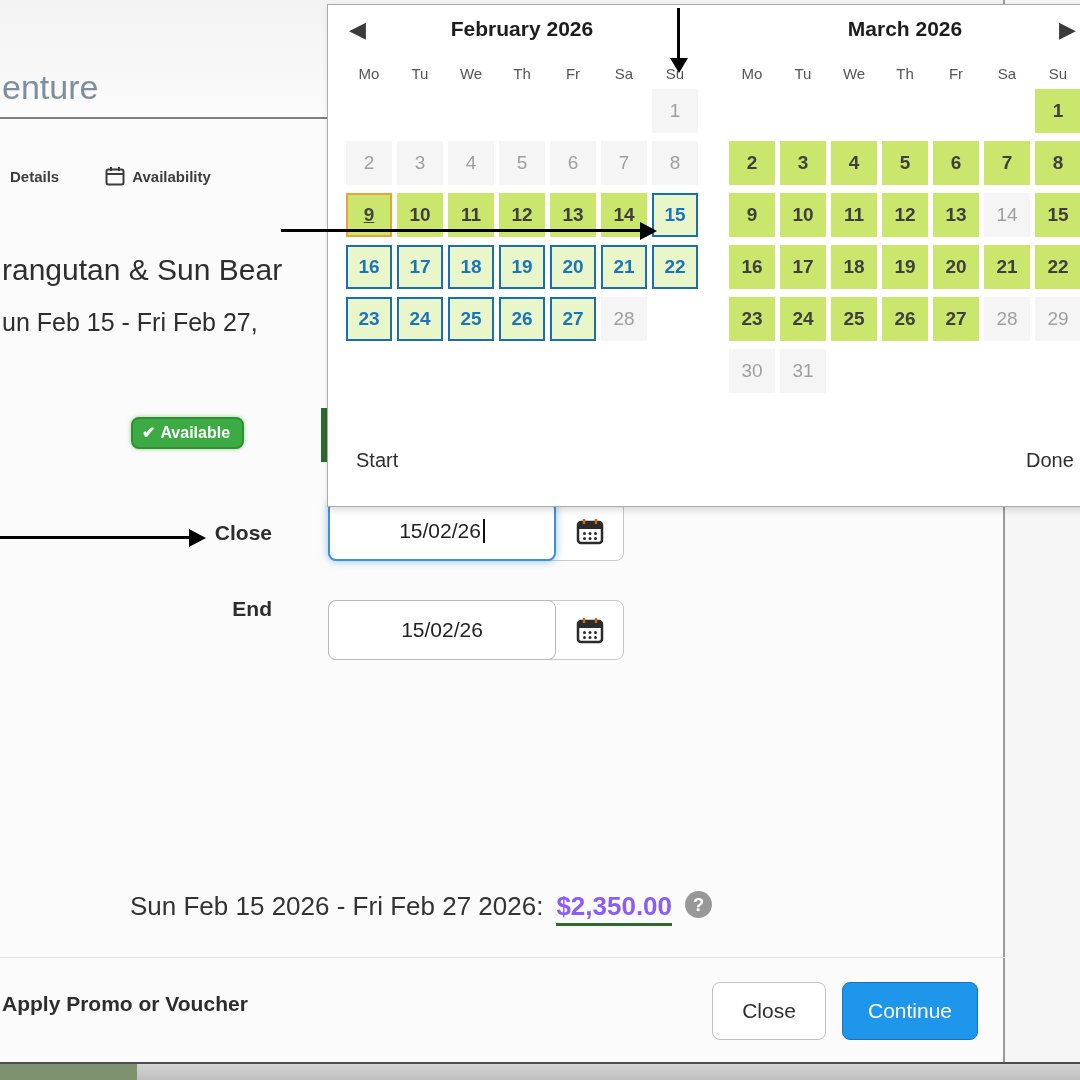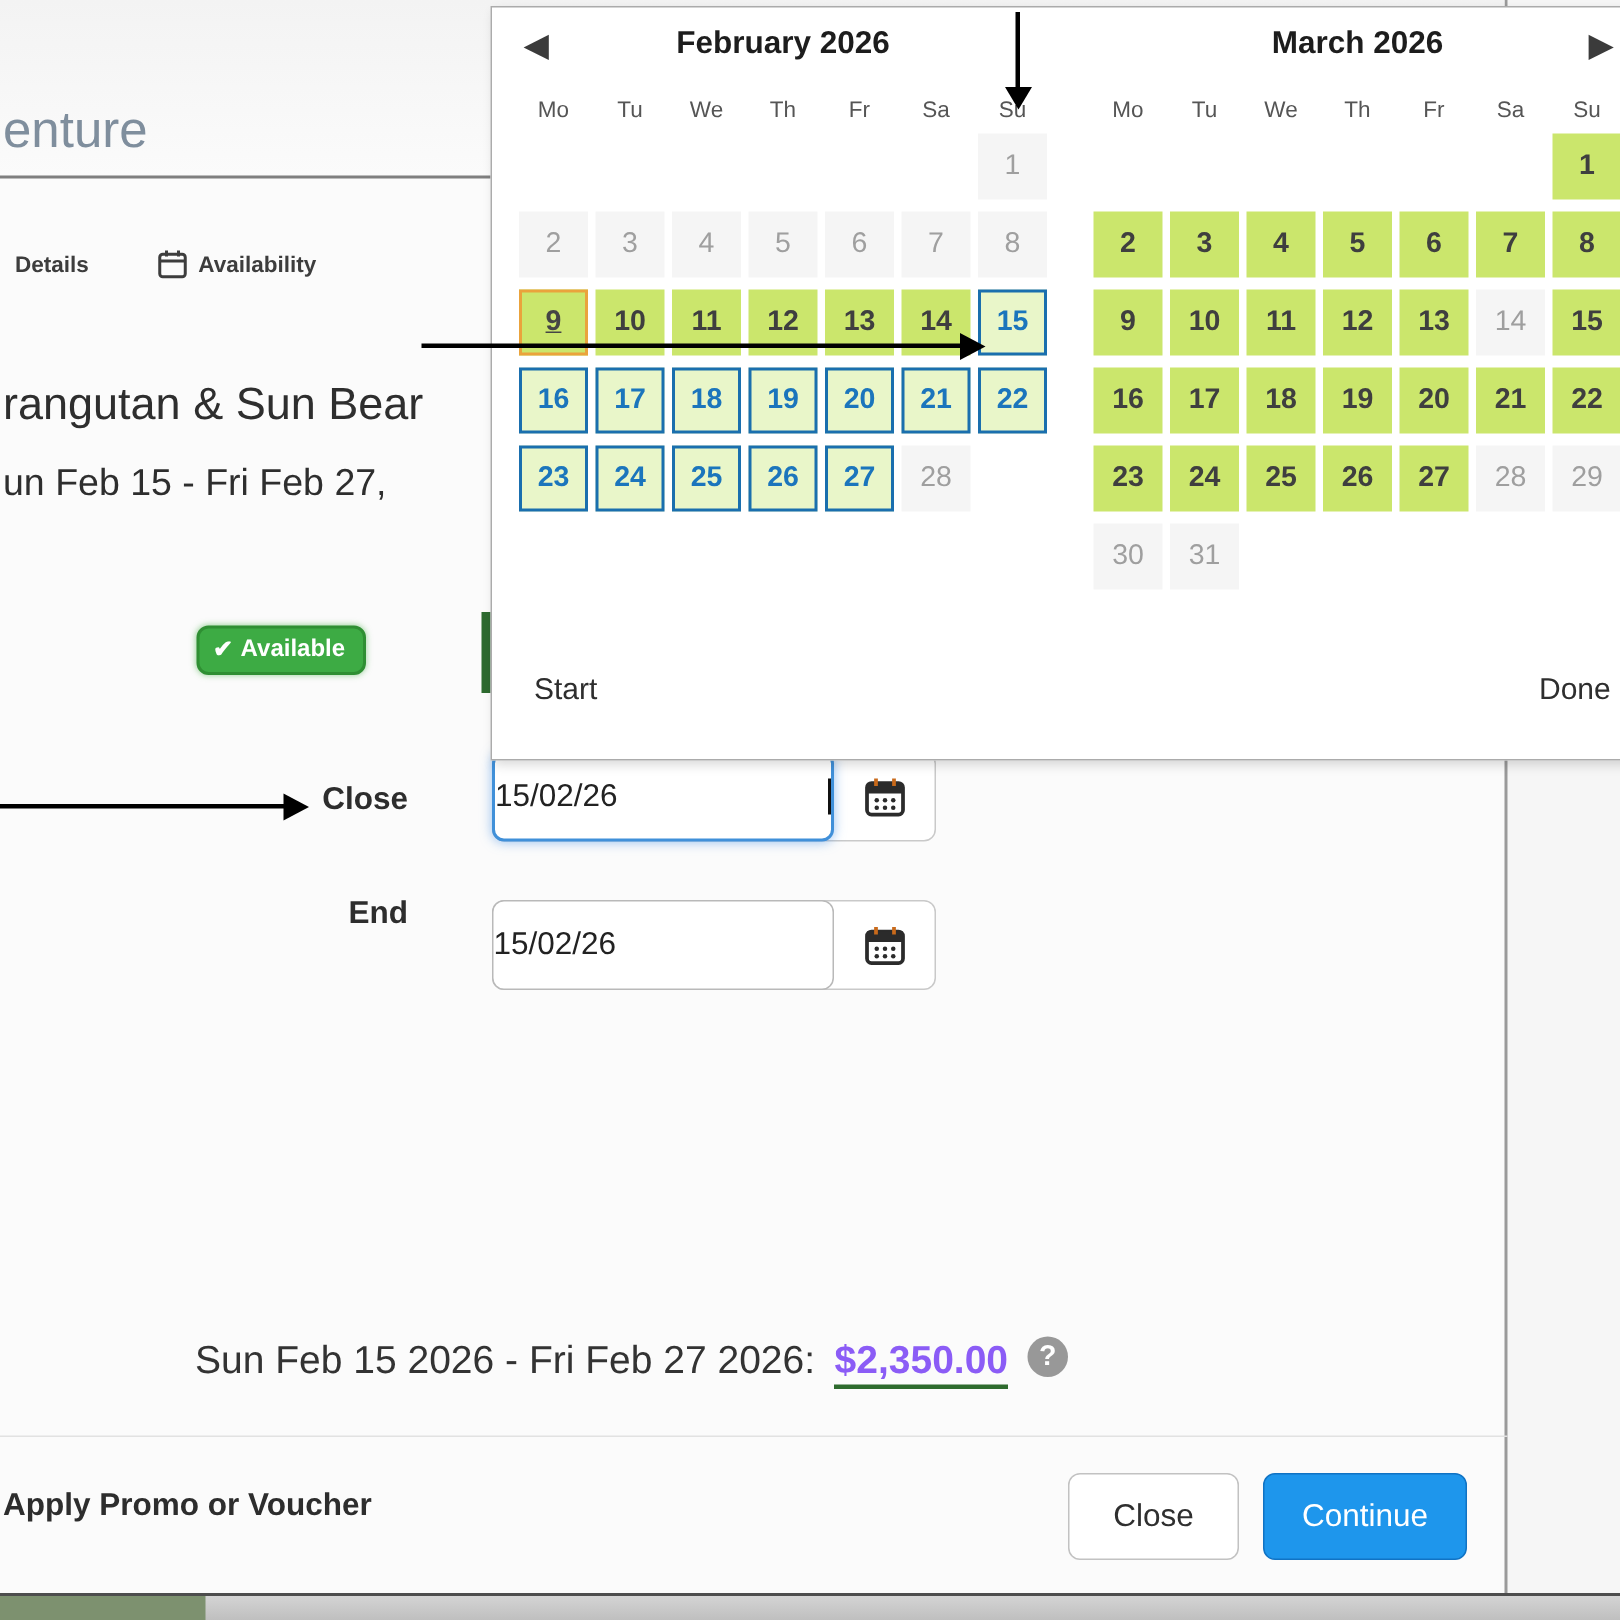--- a/index.html
+++ b/index.html
@@ -24,21 +24,21 @@
            background:#3dab44; border:2px solid #2f8f33; border-radius:8px; padding:4px 12px 5px 9px;
            color:#fff; font-weight:bold; font-size:16px; box-shadow:0 0 4px rgba(60,170,60,.55); }
   #green-btn-sliver { position:absolute; left:321px; top:408px; width:7px; height:54px; background:#2d6a2f; }
 
   .field-label { position:absolute; left:150px; width:122px; text-align:right;
            font-size:21px; font-weight:bold; color:#2d2d2d; }
   .input-group { position:absolute; left:328px; width:296px; height:60px; background:#fff;
            border:1px solid #c9c9c9; border-radius:8px; display:flex; align-items:stretch; }
   .date-input { width:228px; height:60px; margin:-1px 0 0 -1px; background:#fff;
            border:1px solid #b9b9b9; border-radius:8px; display:flex; align-items:center;
-           justify-content:space-between; font-size:21px; color:#222; }
+           justify-content:center; font-size:21px; color:#222; }
   .date-input.focused { border:2px solid #4090d9; box-shadow:0 0 8px rgba(80,150,230,.6); }
   .caret { display:inline-block; width:0; height:24px; border-left:2px solid #111; margin-left:2px; }
   .cal-btn { flex:1; display:flex; align-items:center; justify-content:center; cursor:pointer; }
 
   #price-line { position:absolute; left:130px; top:891px; display:flex; align-items:flex-start; gap:13px;
            font-size:26px; color:#333; }
   #price-value { font-weight:bold; color:#8b5cf6; border-bottom:3px solid #2e6b2e; padding-bottom:1px; }
   #help-icon { width:27px; height:27px; border-radius:50%; background:#989898; color:#fff;
            font-weight:bold; font-size:19px; display:flex; align-items:center; justify-content:center; }
 

